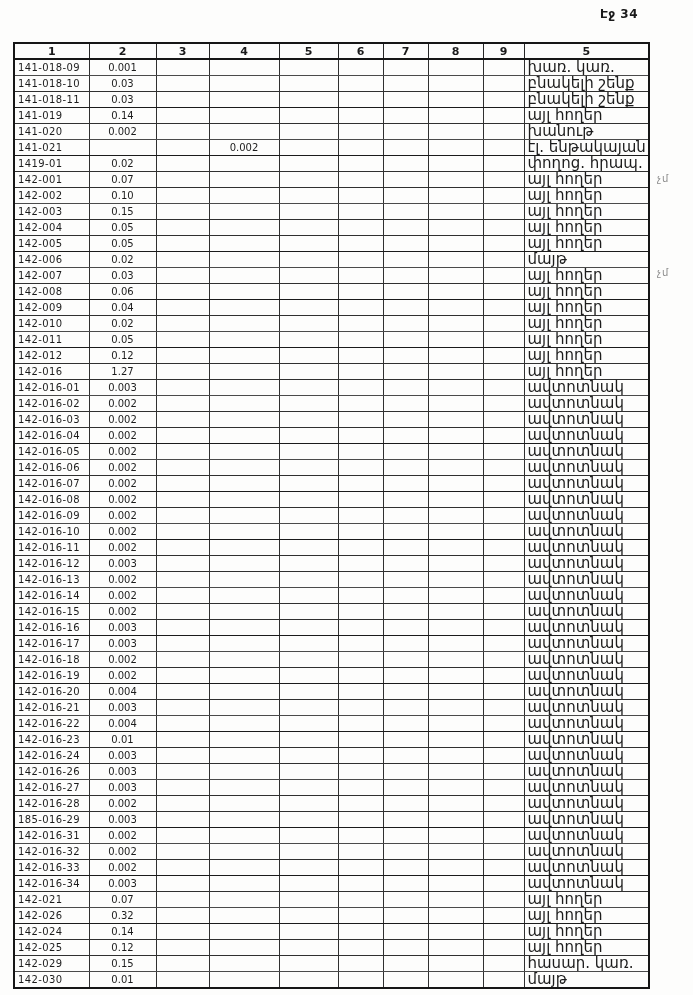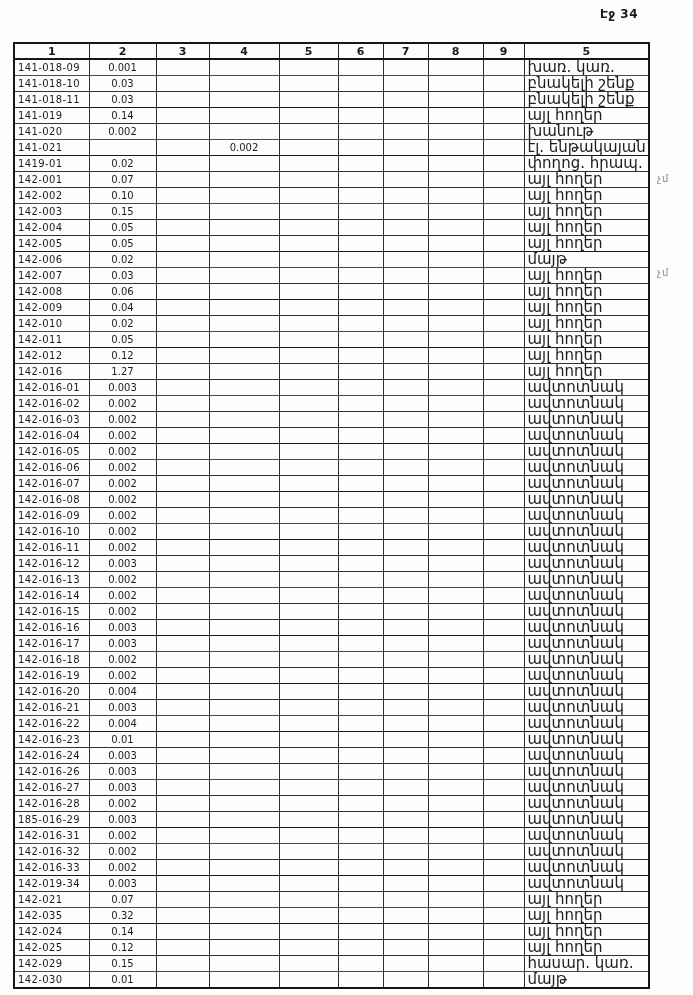--- a/index.html
+++ b/index.html
@@ -697,21 +697,21 @@
             <td></td>
             <td class="c-num"></td>
             <td></td>
             <td></td>
             <td></td>
             <td></td>
             <td></td>
             <td class="c-use">ավտոտնակ</td>
           </tr>
           <tr>
-            <td class="c-id">142-019-34</td>
+            <td class="c-id">142-016-34</td>
             <td class="c-num">0.003</td>
             <td></td>
             <td class="c-num"></td>
             <td></td>
             <td></td>
             <td></td>
             <td></td>
             <td></td>
             <td class="c-use">ավտոտնակ</td>
           </tr>
@@ -721,21 +721,21 @@
             <td></td>
             <td class="c-num"></td>
             <td></td>
             <td></td>
             <td></td>
             <td></td>
             <td></td>
             <td class="c-use">այլ հողեր</td>
           </tr>
           <tr>
-            <td class="c-id">142-035</td>
+            <td class="c-id">142-026</td>
             <td class="c-num">0.32</td>
             <td></td>
             <td class="c-num"></td>
             <td></td>
             <td></td>
             <td></td>
             <td></td>
             <td></td>
             <td class="c-use">այլ հողեր</td>
           </tr>

